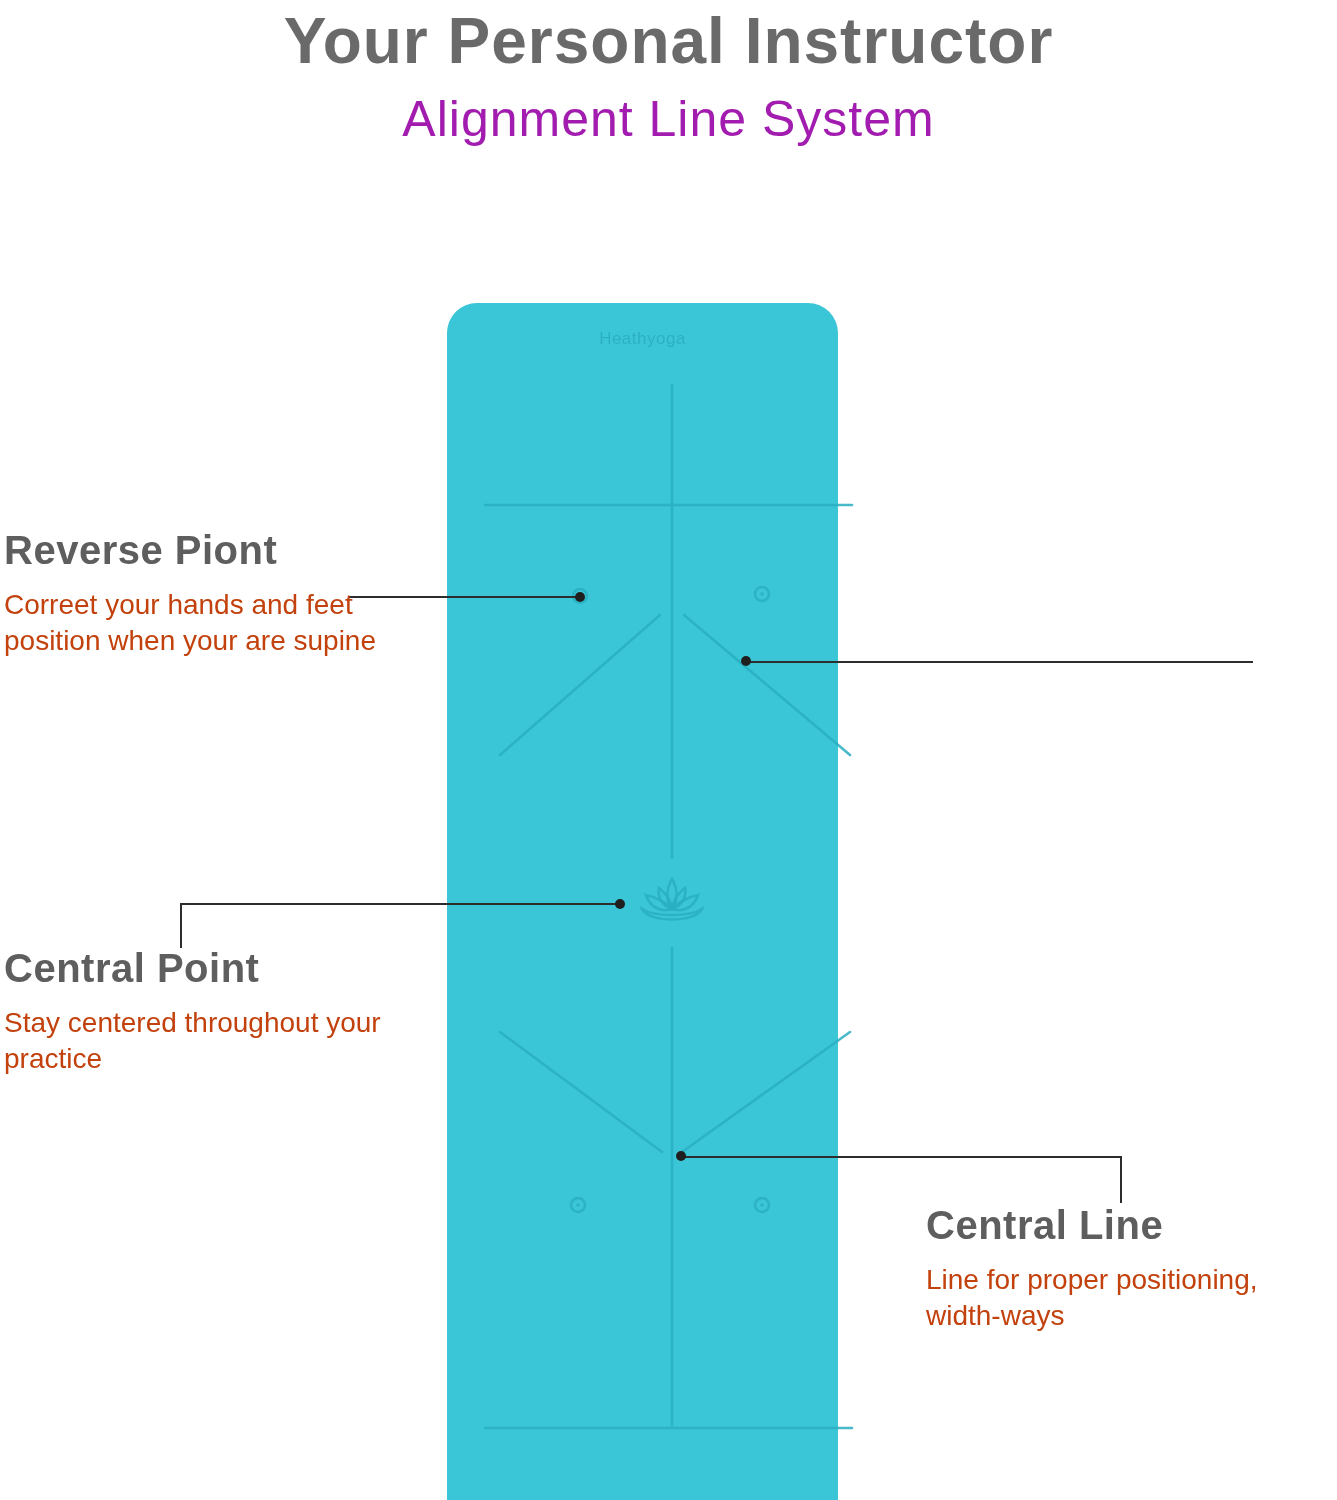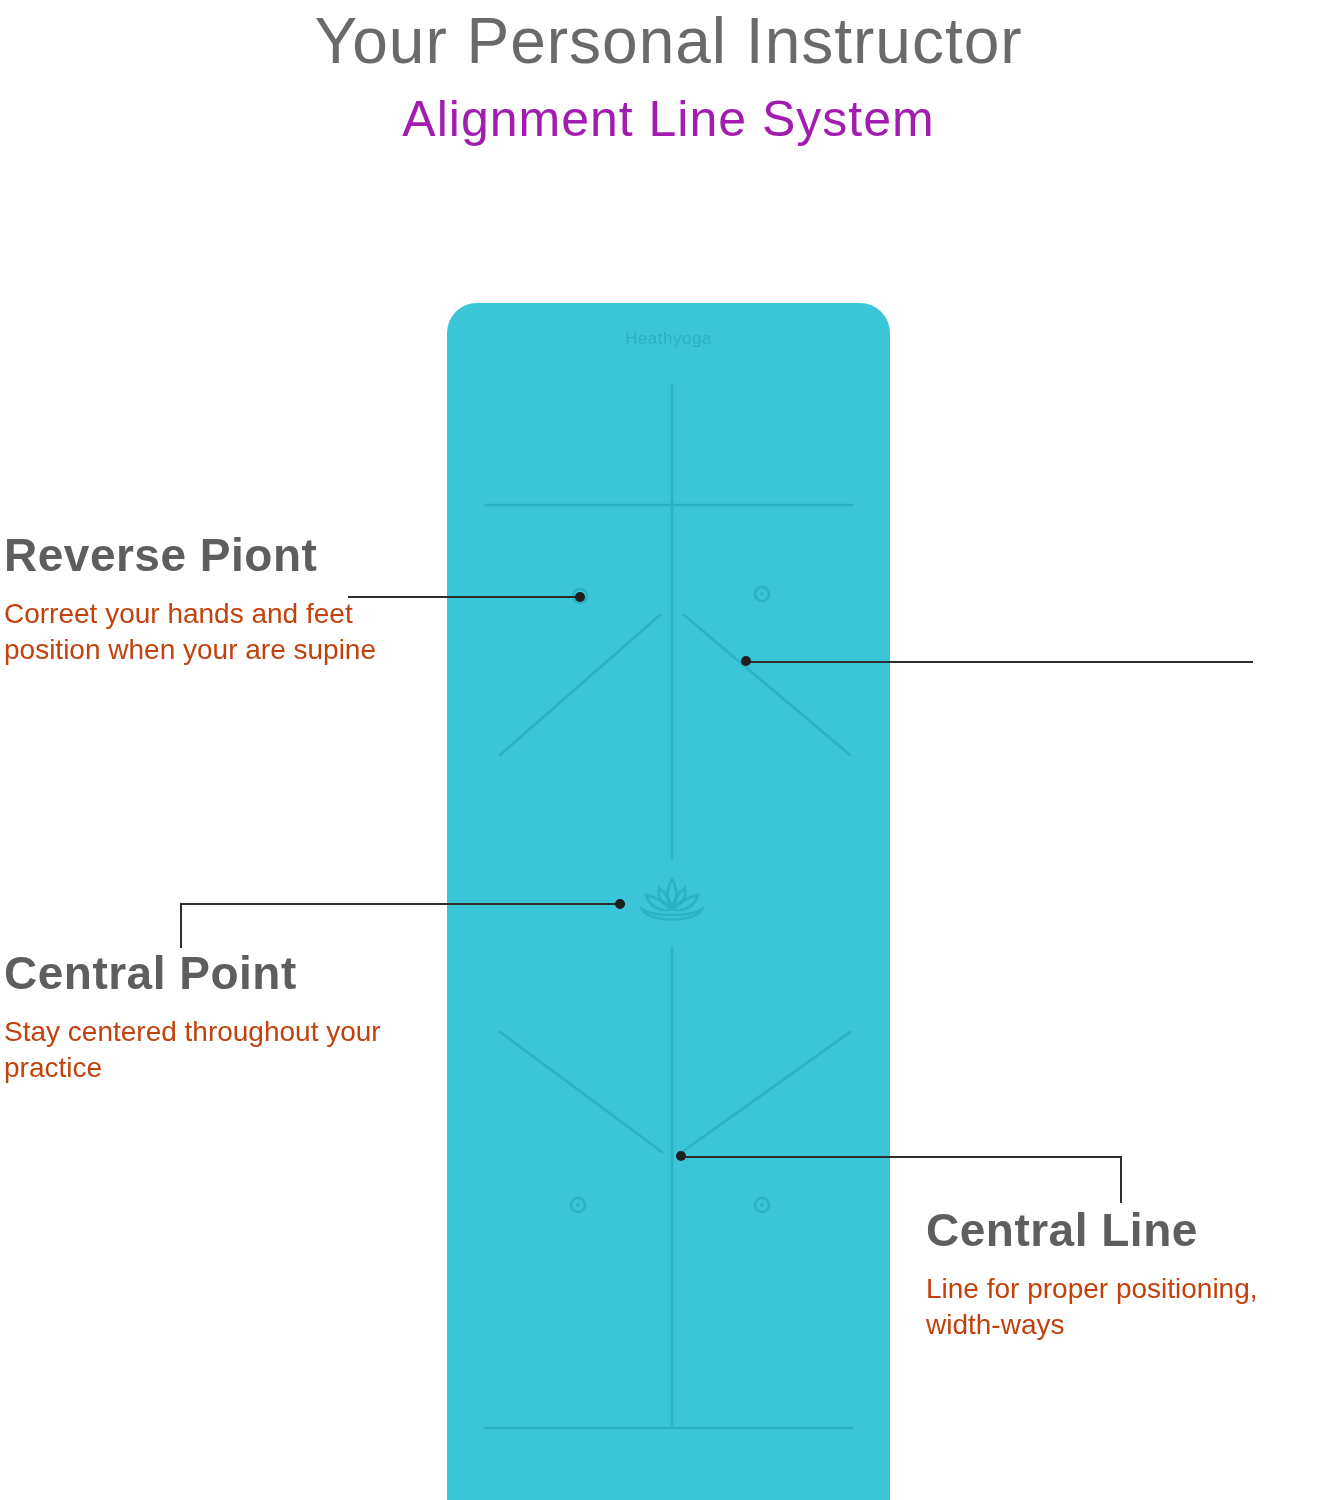--- a/index.html
+++ b/index.html
@@ -11,38 +11,38 @@
     width: 1337px;
     height: 1500px;
     background: #ffffff;
     overflow: hidden;
   }
 
   
   .header { position: absolute; top: 4px; left: 0; width: 100%; text-align: center; }
   .title {
     font-size: 64px;
-    font-weight: 400;
+    font-weight: 700;
     color: #6a6a6a;
     letter-spacing: 1px;
   }
   .subtitle {
     font-size: 50px;
     font-weight: 400;
     color: #a21caf;
     margin-top: 12px;
     letter-spacing: 1px;
   }
 
   
   .mat {
     position: absolute;
     left: 447px;
     top: 303px;
-    width: 443px;
+    width: 391px;
     height: 1197px;
     background: var(--mat-color, #3bc6d8);
     border-radius: 30px 30px 0 0;
   }
   .mat-brand {
     position: absolute;
     top: 26px;
     left: 0;
     width: 100%;
     text-align: center;
@@ -69,21 +69,21 @@
     position: absolute;
     width: 10px;
     height: 10px;
     border-radius: 50%;
     background: #1f1f1f;
   }
 
   
   .ann { position: absolute; }
   .ann h3 {
-    font-size: 46px;
+    font-size: 40px;
     font-weight: 700;
     color: #5e5e5e;
     letter-spacing: 0.5px;
     white-space: nowrap;
   }
   .ann p {
     font-size: 28px;
     color: #c2410c;
     line-height: 1.3;
     margin-top: 14px;

